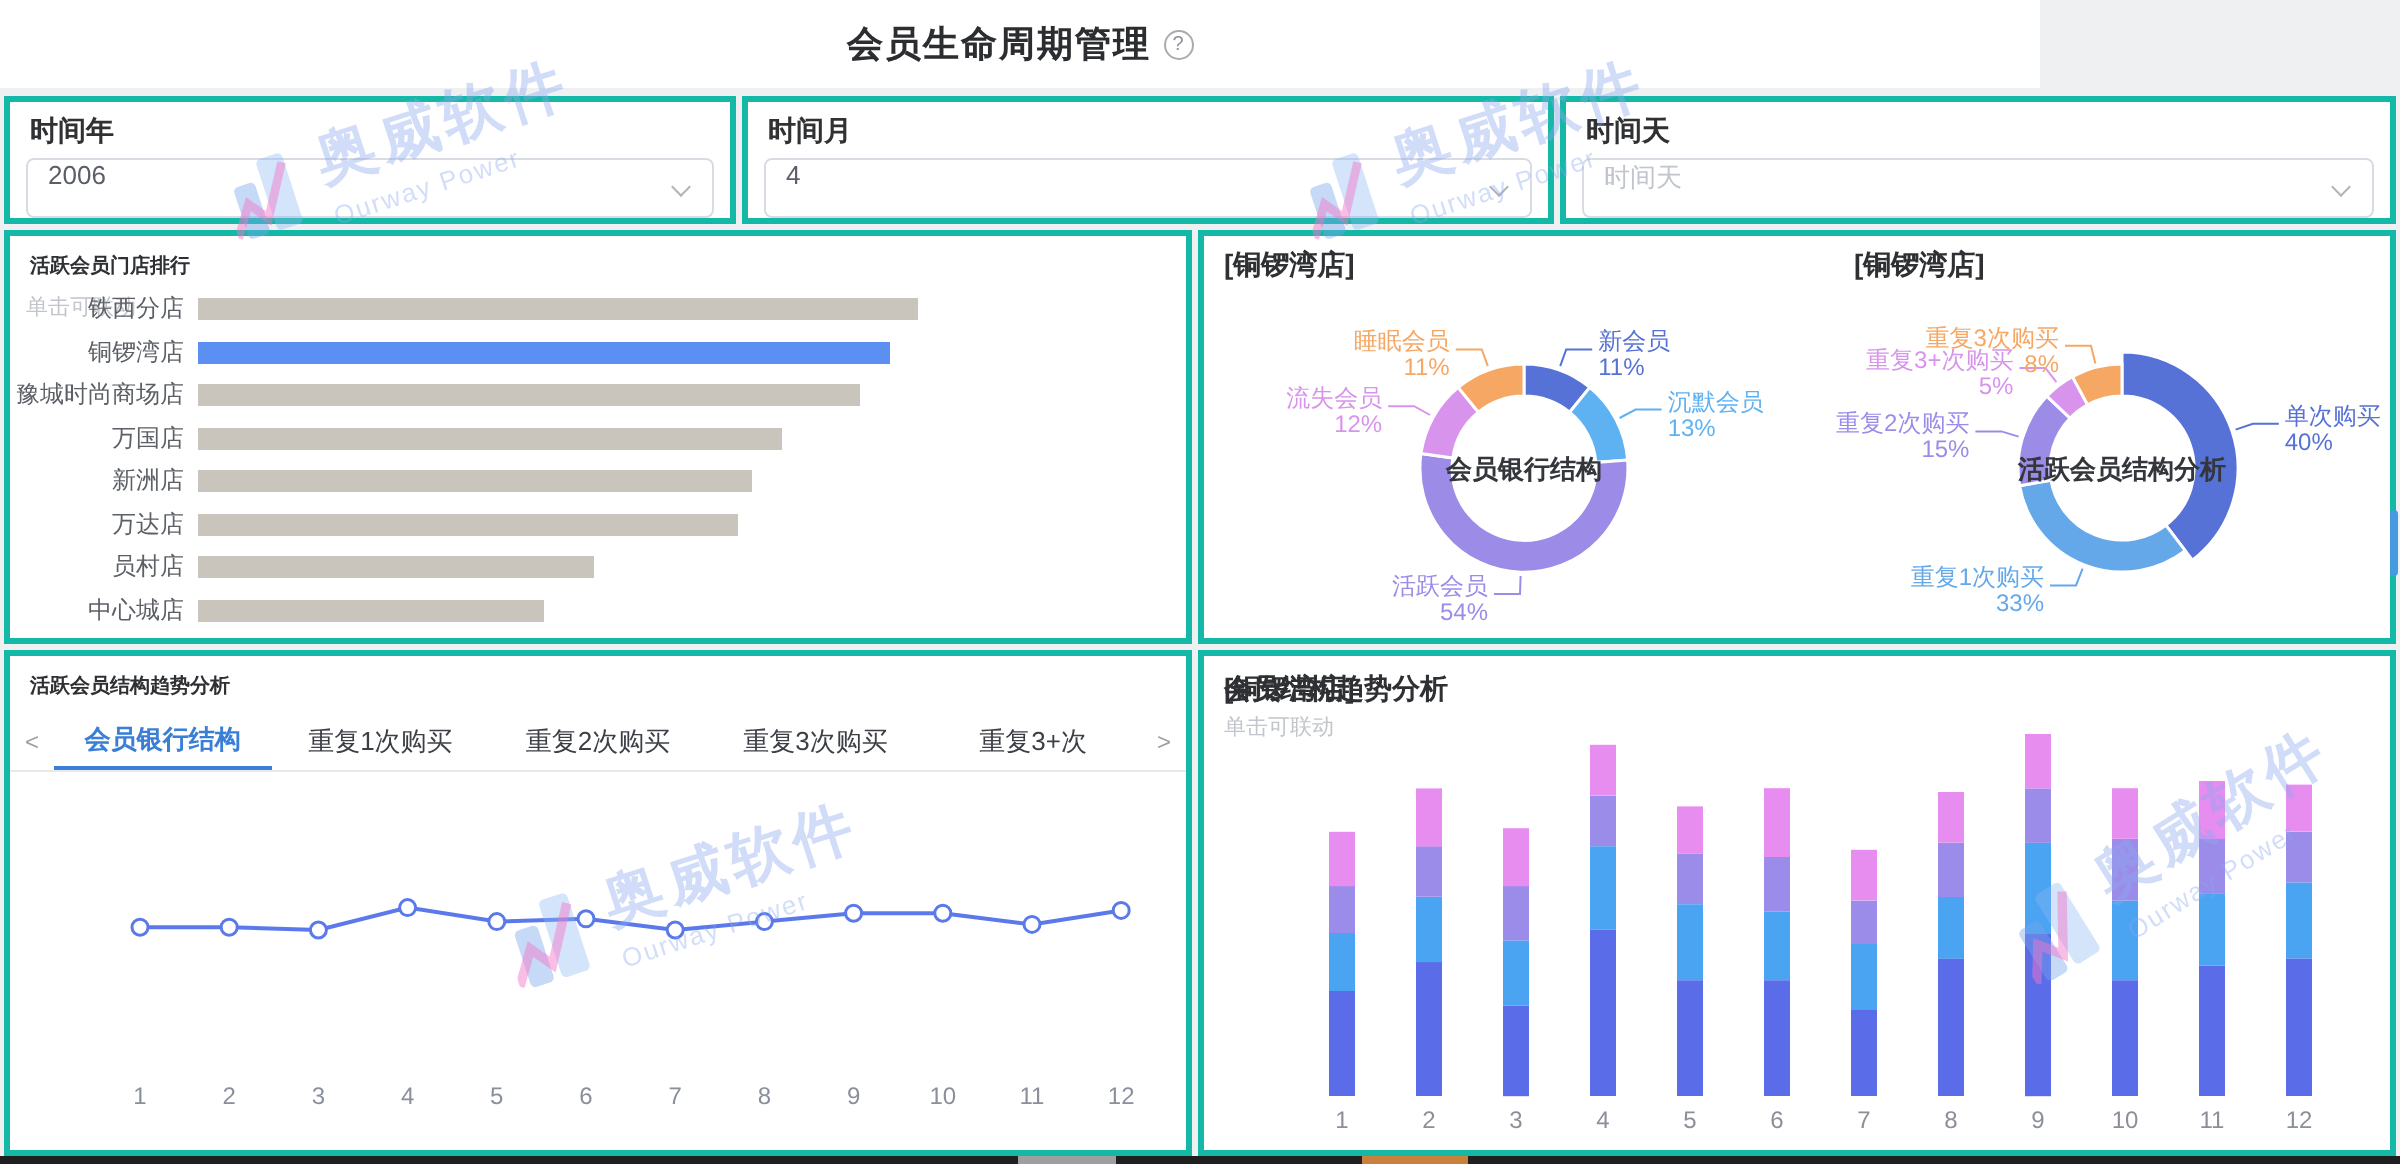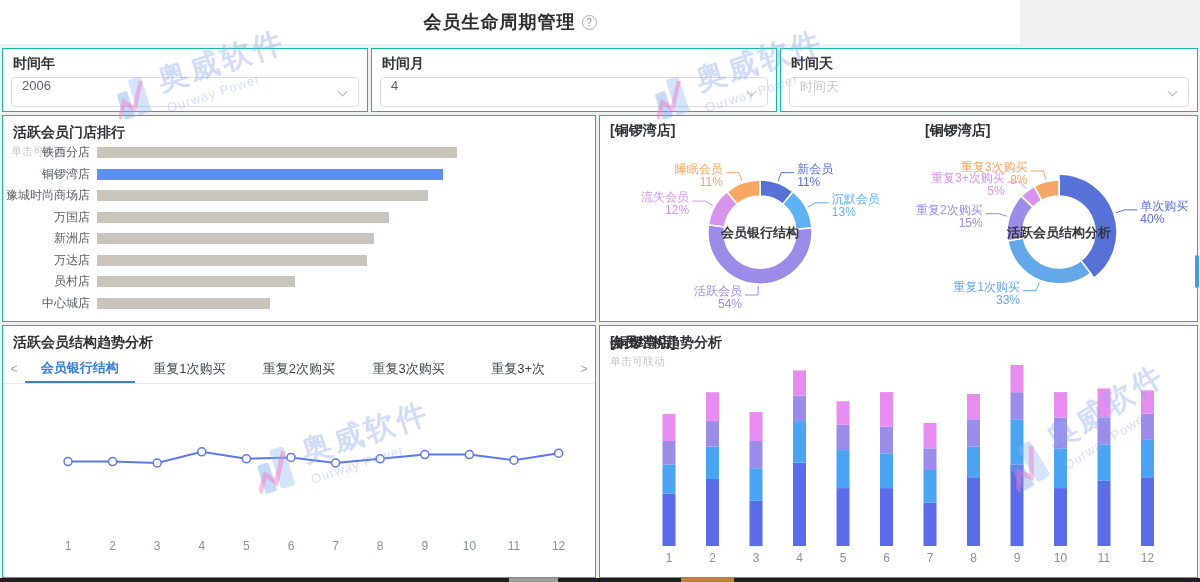--- a/index.html
+++ b/index.html
@@ -1,39 +1,39 @@
 <!DOCTYPE html>
 <html><head>
 <meta charset="utf-8">
 <style>
   * { margin:0; padding:0; box-sizing:border-box; }
   html,body { width:1200px; height:582px; overflow:hidden; }
   body { font-family:"Liberation Sans","DejaVu Sans",sans-serif; background:#eef0f2; position:relative; }
 
-  .card { position:absolute; background:#fff; border:1px solid #14b8a6; }
+  .card { position:absolute; background:#fff; border:3px solid #14b8a6; }
 
   
   .header { position:absolute; left:0; top:0; width:1020px; height:44px; background:#fff;
             display:flex; align-items:center; justify-content:center; gap:6px; }
   .page-title { font-size:18px; font-weight:bold; color:#2b2d30; letter-spacing:1px; }
   .help-icon { width:15px; height:15px; border:1px solid #a8abb0; border-radius:50%;
                color:#8e9196; font-size:10px; display:inline-flex; align-items:center; justify-content:center; }
 
   
   .filter-card { top:48px; height:64px; }
   .filter-label { position:absolute; left:10px; top:6px; font-size:14px; font-weight:bold; color:#303133; }
   .select { position:absolute; left:8px; right:8px; top:28px; height:30px; background:#fff;
             border:1px solid #d9dce3; border-radius:4px; display:flex; align-items:flex-start;
             padding:0 10px; font-size:13px; color:#5a5e66; }
   .select .placeholder { color:#c0c4cc; }
   .chevron { position:absolute; right:12px; top:10px; width:7px; height:7px;
              border-right:1.5px solid #b0b4bc; border-bottom:1.5px solid #b0b4bc; transform:rotate(45deg); }
 
   
-  .ptitle { position:absolute; left:10px; top:8px; font-size:14px; font-weight:bold; color:#2e3033; white-space:nowrap; }
+  .ptitle { position:absolute; left:10px; top:8px; font-size:10px; font-weight:bold; color:#2e3033; white-space:nowrap; }
   .hint { position:absolute; font-size:11px; color:#c2c5cb; }
 
   
   .hbars { position:absolute; left:0; top:26px; right:6px; }
   .hrow { display:flex; align-items:center; height:21.5px; }
   .hlabel { width:94px; text-align:right; font-size:12px; color:#5c6066; padding-right:7px; white-space:nowrap; }
   .hbar { height:11px; }
 
   
   .donut-header { position:absolute; top:6px; font-size:14px; font-weight:bold; color:#2e3033; }

